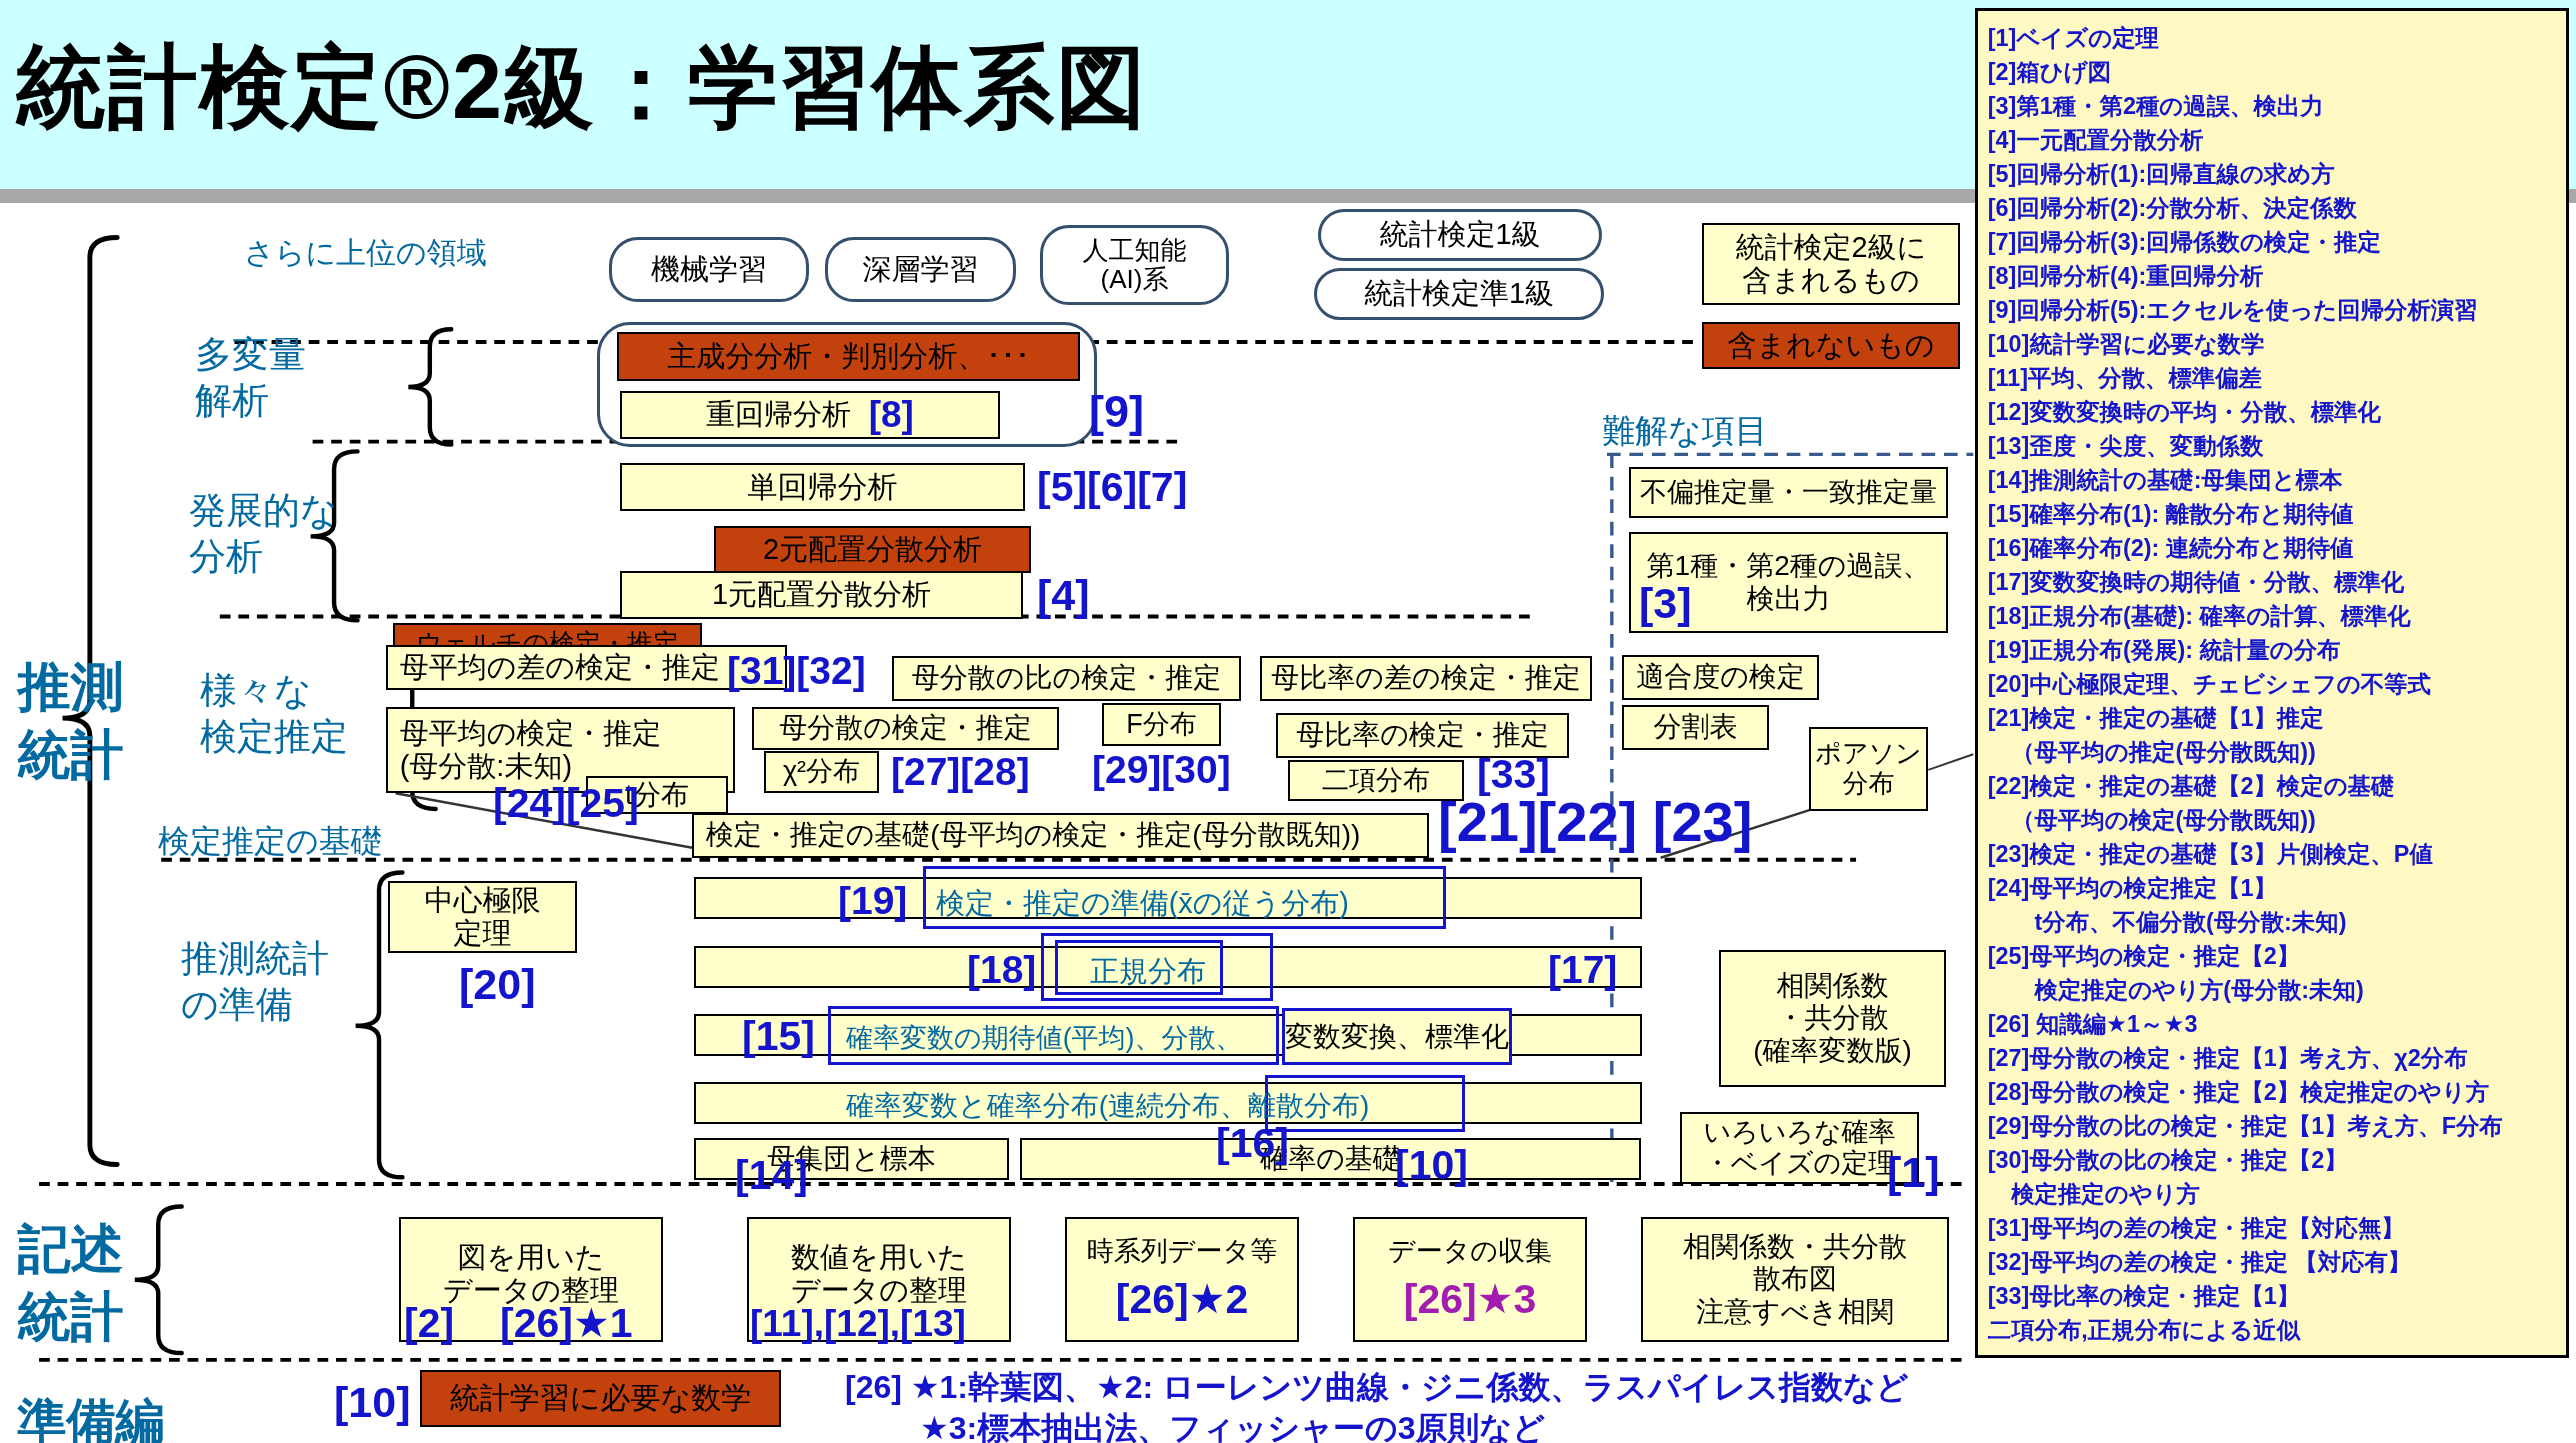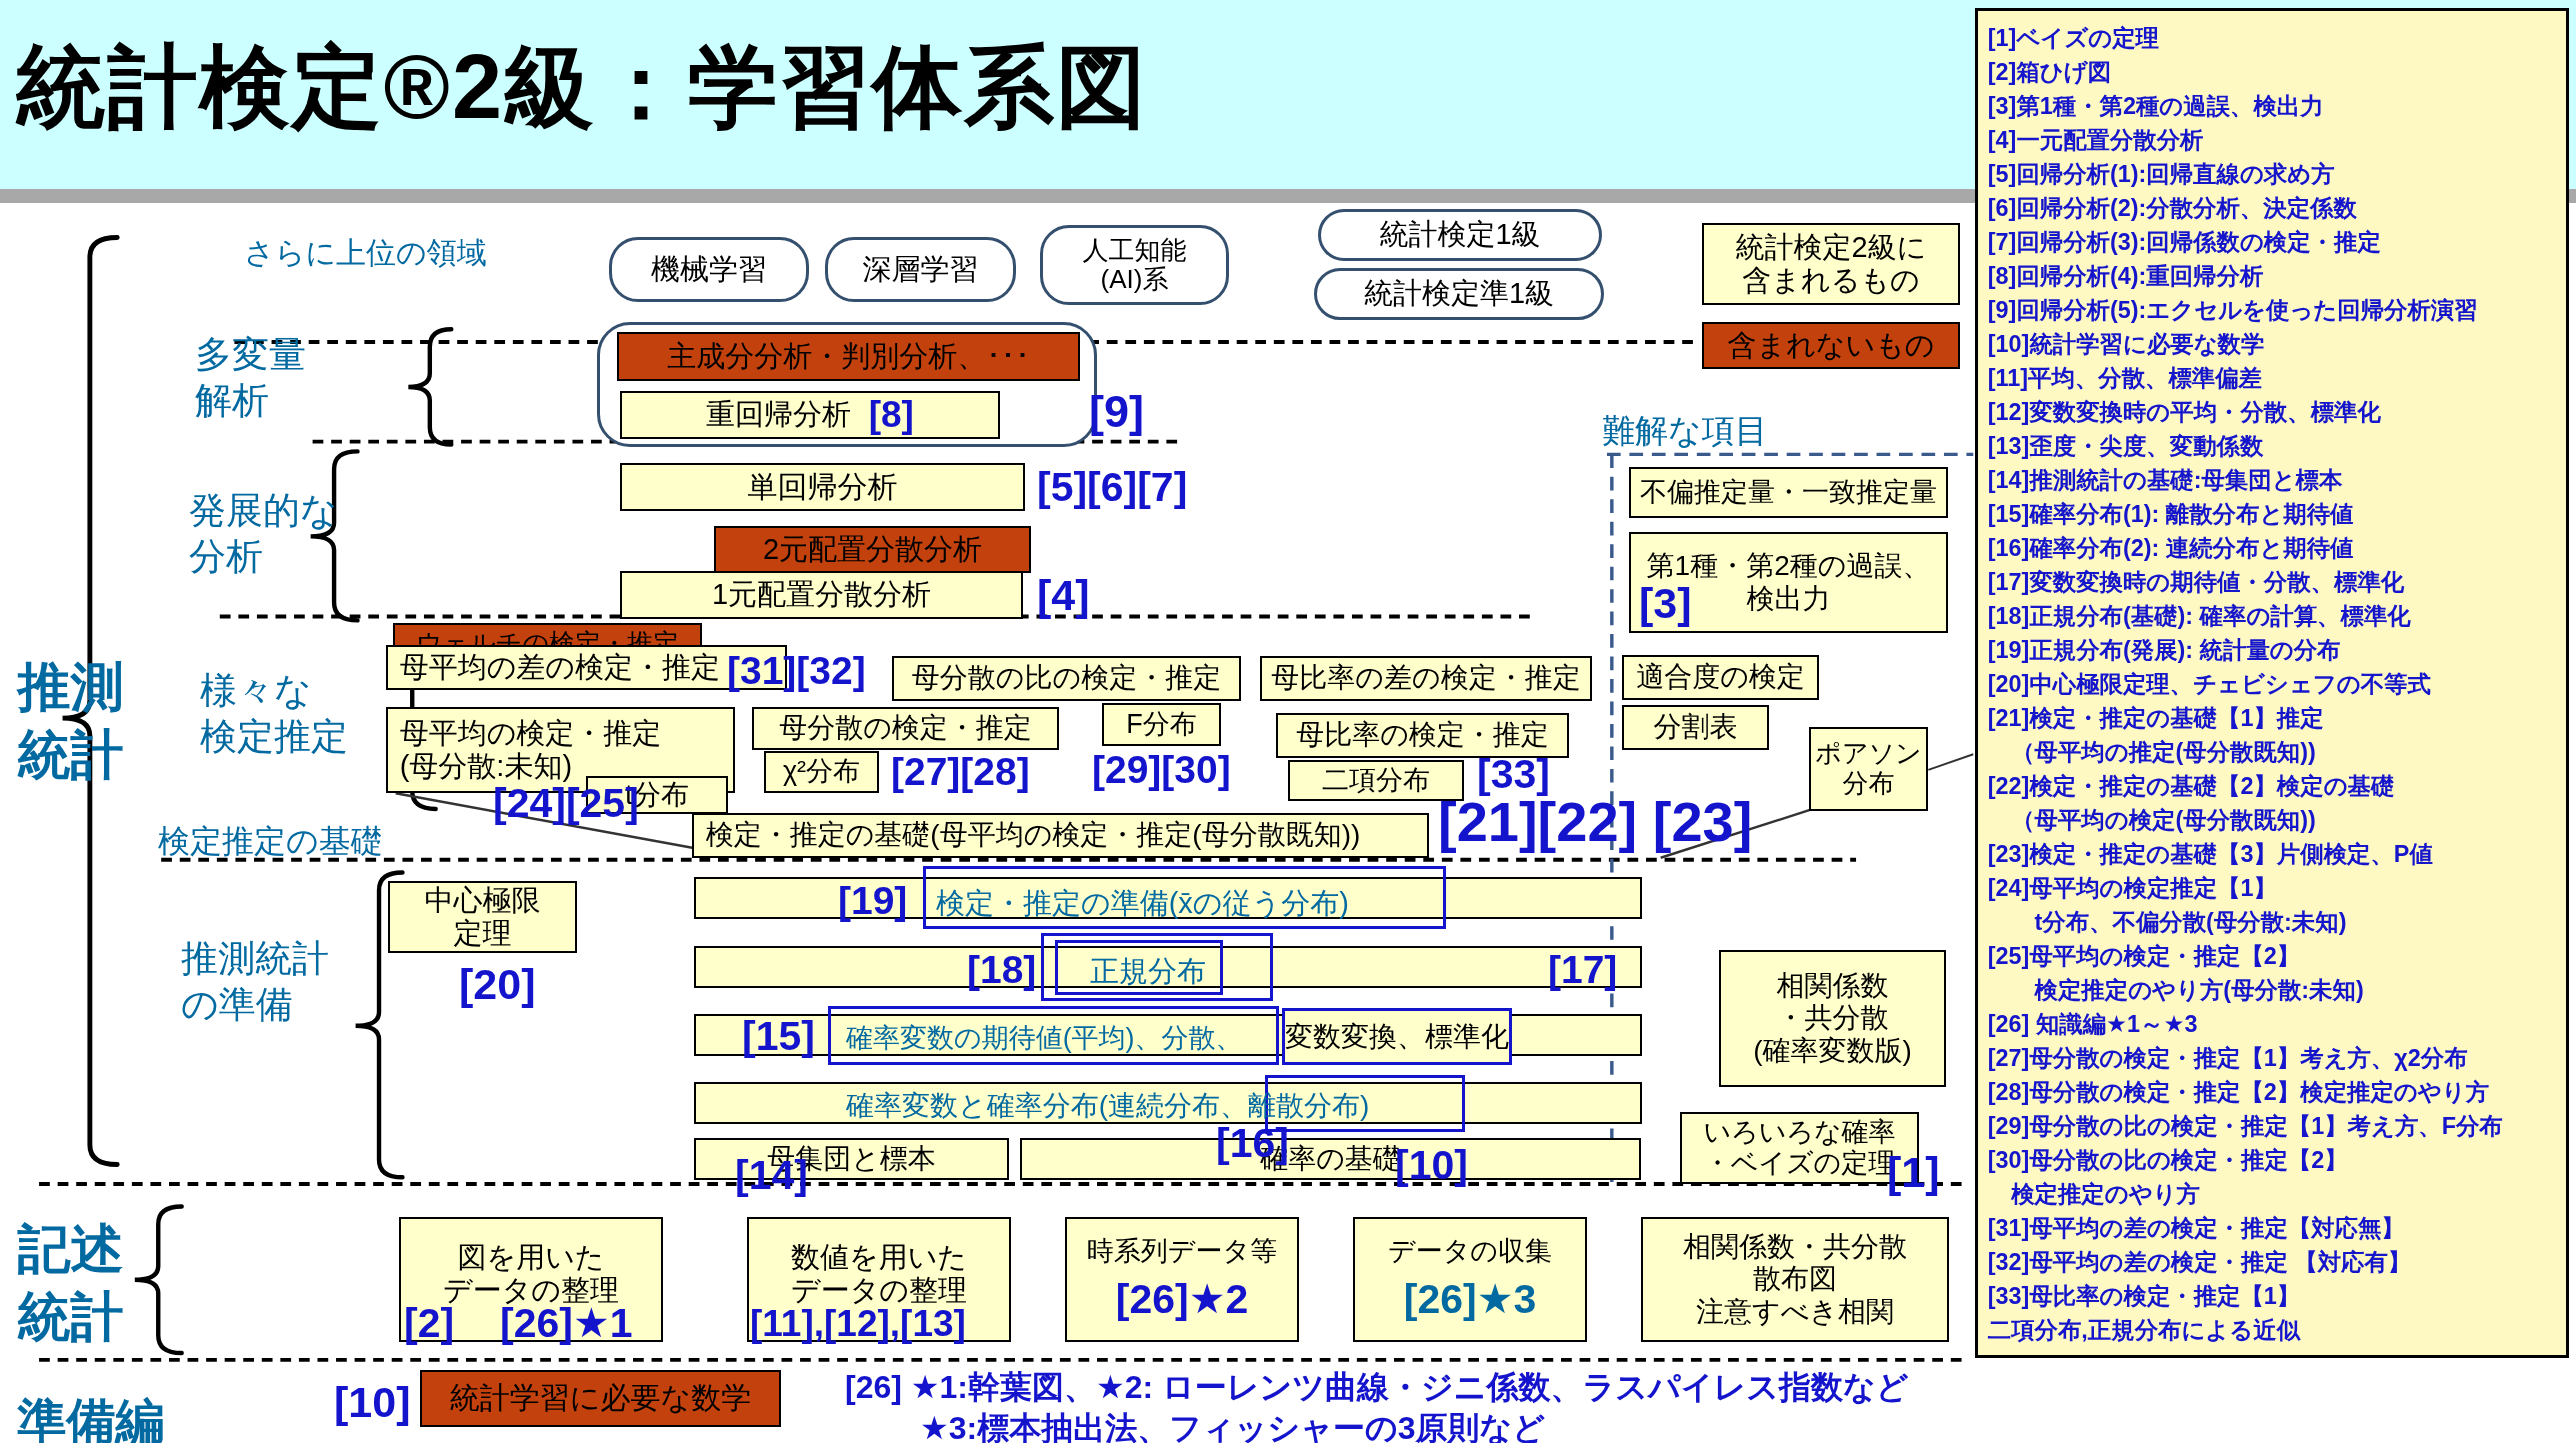--- a/index.html
+++ b/index.html
@@ -192,21 +192,21 @@
 <div class="ybox z1" style="left:747px;top:1217px;width:264px;height:125px;font-size:29px;align-items:flex-start;padding-top:21.5px;">数値を用いた
 データの整理</div>
 <div class="ref z2" style="left:750px;top:1305px;font-size:37px;">[11],[12],[13]</div>
 
 <div class="ybox z1" style="left:1065px;top:1217px;width:234px;height:125px;font-size:27px;flex-direction:column;gap:9.8px;">
   <span>時系列データ等</span>
   <span style="color:#1414cc;font-weight:bold;font-size:41px;">[26]★2</span>
 </div>
 <div class="ybox z1" style="left:1353px;top:1217px;width:234px;height:125px;font-size:27px;flex-direction:column;gap:9.8px;">
   <span>データの収集</span>
-  <span style="color:#0369a1;font-weight:bold;font-size:41px;">[26]★3</span>
+  <span style="color:#a21caf;font-weight:bold;font-size:41px;">[26]★3</span>
 </div>
 <div class="ybox z1" style="left:1641px;top:1217px;width:308px;height:125px;font-size:28px;">相関係数・共分散
 散布図
 注意すべき相関</div>
 
 <div class="ref z2" style="left:334px;top:1381px;font-size:43px;">[10]</div>
 <div class="wbox z1" style="left:420px;top:1370px;width:361px;height:57px;font-size:30px;">統計学習に必要な数学</div>
 <div class="note z1" style="left:845px;top:1366px;font-size:32px;">[26] ★1:幹葉図、★2: ローレンツ曲線・ジニ係数、ラスパイレス指数など</div>
 <div class="note z1" style="left:920px;top:1407px;font-size:32px;">★3:標本抽出法、フィッシャーの3原則など</div>
 

